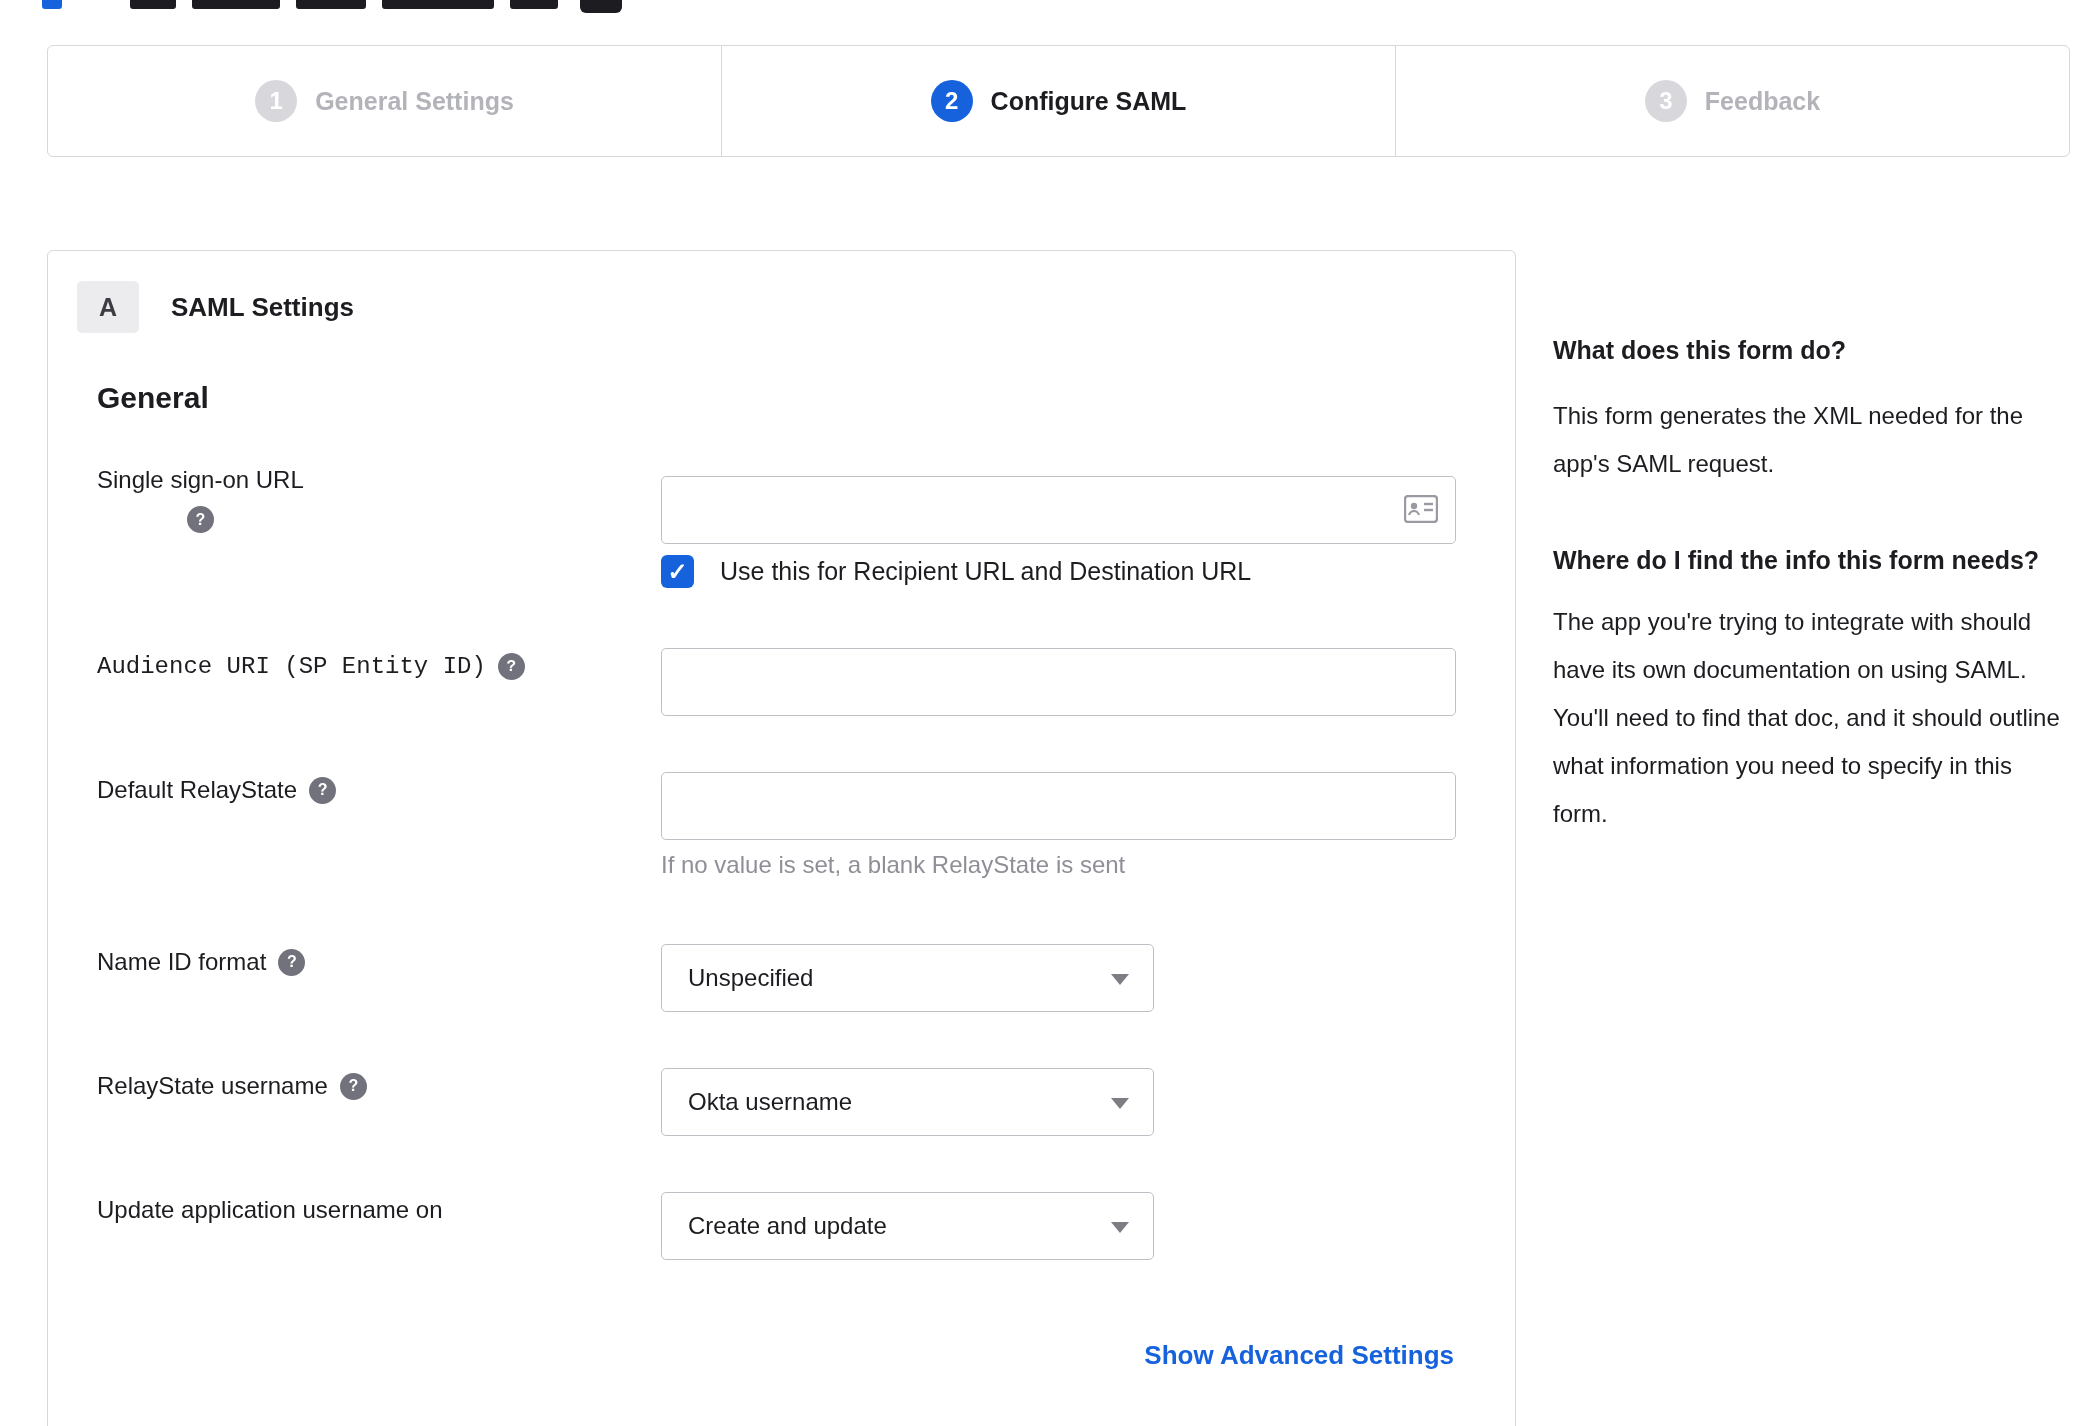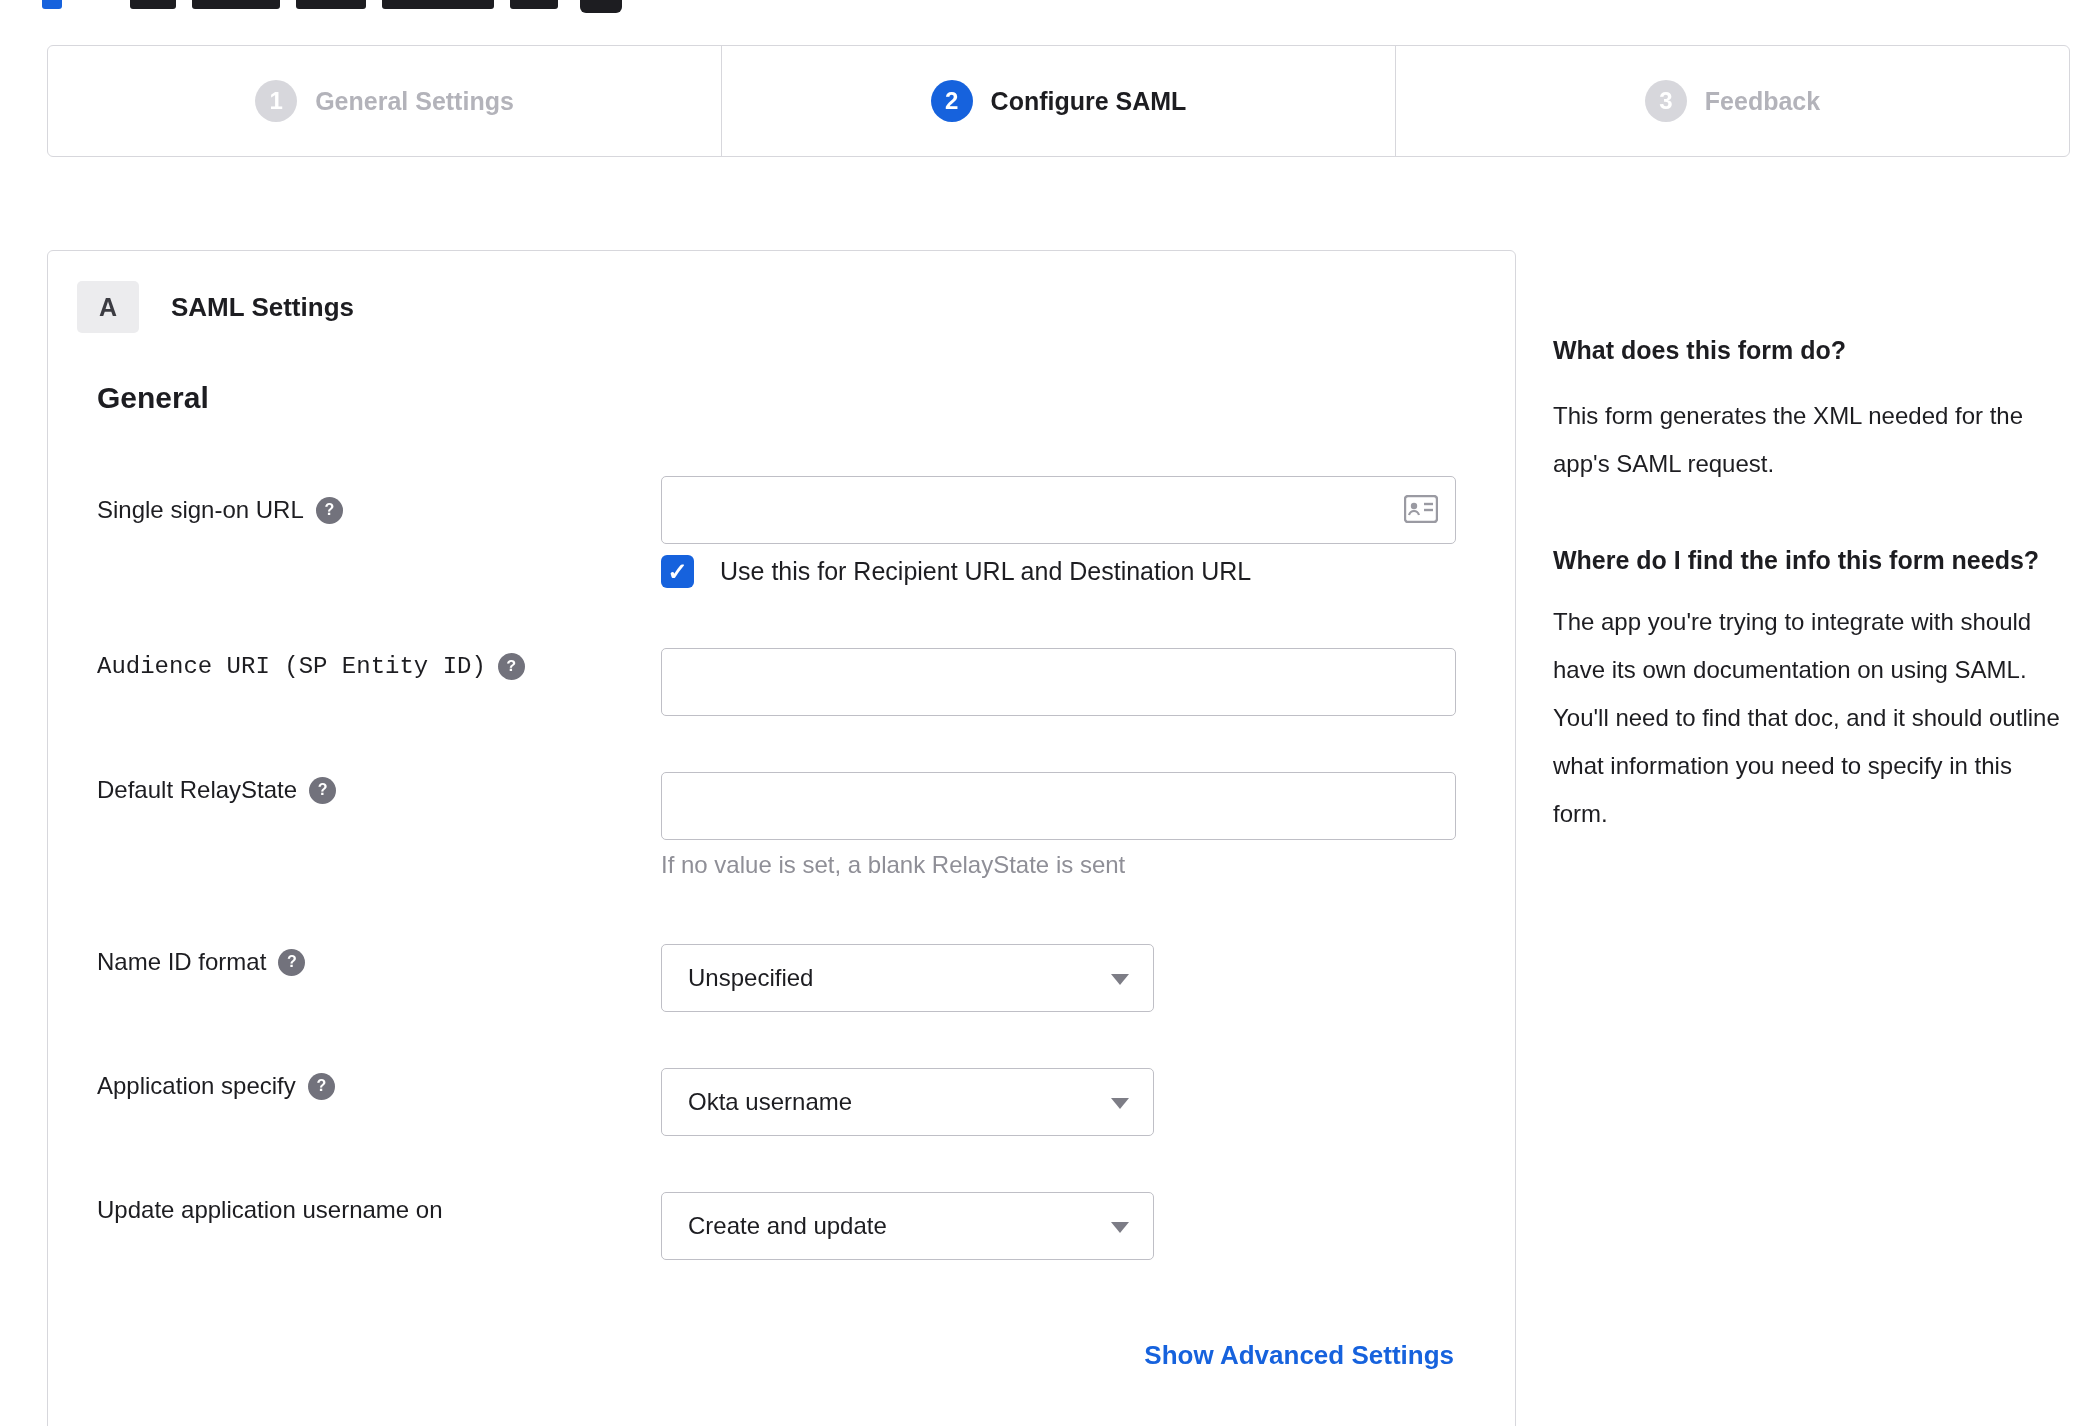--- a/index.html
+++ b/index.html
@@ -94,21 +94,21 @@
 
 <div class="card">
 
   <div class="card-head">
     <span class="badge-a">A</span>
     <span class="section-title">SAML Settings</span>
   </div>
 
   <div class="group-title">General</div>
 
-  <div class="field-label" style="top:245px;">
+  <div class="field-label" style="top:215px;flex-direction:column;">
     <span>Single sign-on URL</span>
     <span class="help">?</span>
   </div>
   <div class="input-wrap" style="top:225px;">
     <input class="tinput" type="text" value="" style="">
     <span class="card-icon">
       <svg width="34" height="28" viewBox="0 0 34 28" fill="none">
         <rect x="1" y="1" width="32" height="26" rx="3" stroke="#9a9aa2" stroke-width="2.4"></rect>
         <circle cx="10" cy="11" r="3.2" fill="#9a9aa2"></circle>
         <path d="M5 20c1-3 3-4 5-4s4 1 5 4" stroke="#9a9aa2" stroke-width="2.2" fill="none"></path>
@@ -139,21 +139,21 @@
   <div class="field-label" style="top:697px;">
     <span>Name ID format</span>
     <span class="help">?</span>
   </div>
   <div class="select" style="top:693px;">
     <span>Unspecified</span>
     <span class="caret"></span>
   </div>
 
   <div class="field-label" style="top:821px;">
-    <span>Application specify</span>
+    <span>RelayState username</span>
     <span class="help">?</span>
   </div>
   <div class="select" style="top:817px;">
     <span>Okta username</span>
     <span class="caret"></span>
   </div>
 
   <div class="field-label" style="top:945px;">
     <span>Update application username on</span>
   </div>

